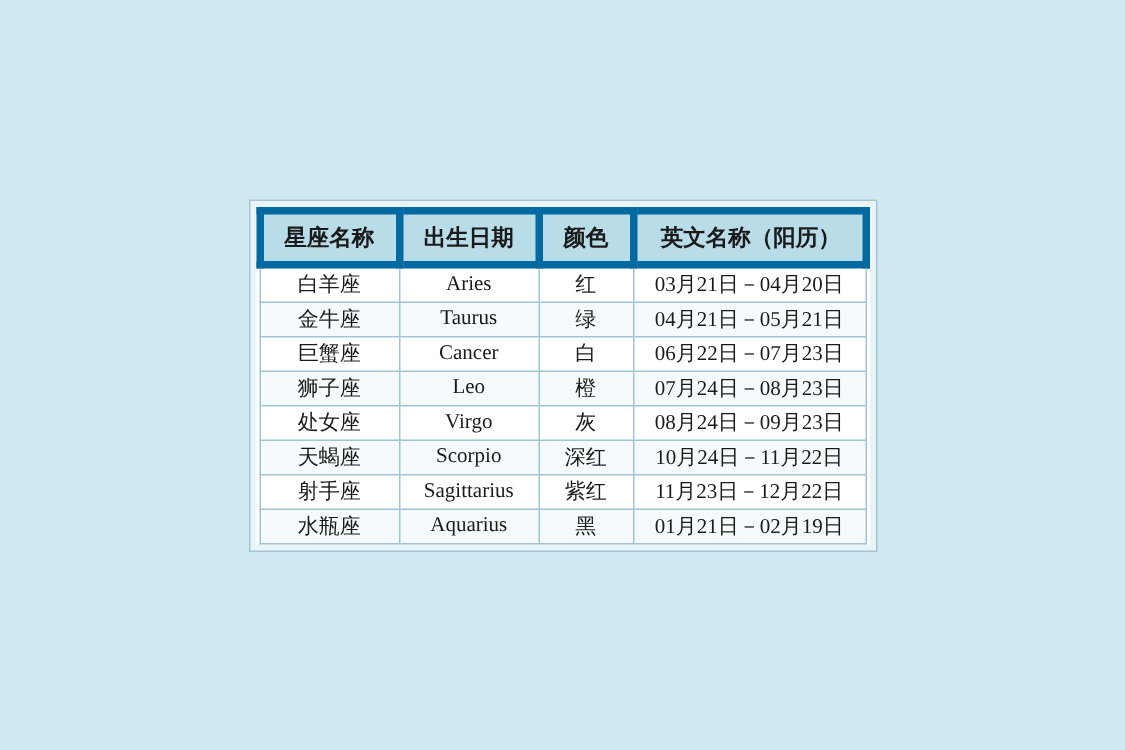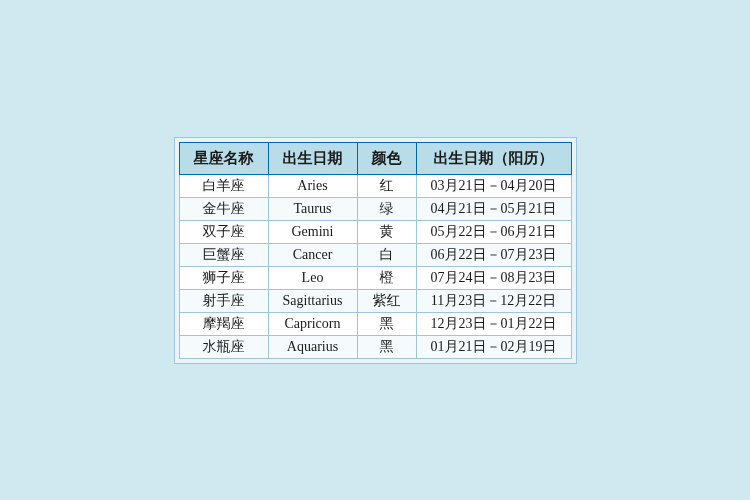--- a/index.html
+++ b/index.html
@@ -24,23 +24,23 @@
       padding: 4px;
     }
 
     table {
       border-collapse: collapse;
       background-color: #ffffff;
     }
 
     th {
       background-color: #b8dce8;
-      border: 1px solid #0369a1;
+      border: 5px solid #0369a1;
       padding: 6px 14px;
-      text-align: center;
+      text-align: right;
       font-size: 15px;
       font-weight: bold;
       color: #1a1a1a;
     }
 
     td {
       border: 1px solid #a0c4d8;
       padding: 2px 14px;
       text-align: center;
       font-size: 14px;
@@ -55,65 +55,65 @@
 </head>
 <body>
 
 <div class="table-container">
   <table>
     <thead>
       <tr>
       <th>星座名称</th>
           <th>出生日期</th>
           <th>颜色</th>
-          <th>出生日期（阳历）</th>
+          <th>英文名称（阳历）</th>
         </tr>
     </thead>
     <tbody id="table-body">
     <tr>
           <td>白羊座</td>
           <td>Aries</td>
           <td>红</td>
           <td>03月21日－04月20日</td>
         </tr>
         <tr>
           <td>金牛座</td>
           <td>Taurus</td>
           <td>绿</td>
           <td>04月21日－05月21日</td>
         </tr>
         <tr>
-          <td>双子座</td>
-          <td>Gemini</td>
-          <td>黄</td>
-          <td>05月22日－06月21日</td>
-        </tr>
-        <tr>
           <td>巨蟹座</td>
           <td>Cancer</td>
           <td>白</td>
           <td>06月22日－07月23日</td>
         </tr>
         <tr>
           <td>狮子座</td>
           <td>Leo</td>
           <td>橙</td>
           <td>07月24日－08月23日</td>
         </tr>
         <tr>
+          <td>处女座</td>
+          <td>Virgo</td>
+          <td>灰</td>
+          <td>08月24日－09月23日</td>
+        </tr>
+        <tr>
+          <td>天蝎座</td>
+          <td>Scorpio</td>
+          <td>深红</td>
+          <td>10月24日－11月22日</td>
+        </tr>
+        <tr>
           <td>射手座</td>
           <td>Sagittarius</td>
           <td>紫红</td>
           <td>11月23日－12月22日</td>
-        </tr>
-        <tr>
-          <td>摩羯座</td>
-          <td>Capricorn</td>
-          <td>黑</td>
-          <td>12月23日－01月22日</td>
         </tr>
         <tr>
           <td>水瓶座</td>
           <td>Aquarius</td>
           <td>黑</td>
           <td>01月21日－02月19日</td>
         </tr>
       </tbody>
   </table>
 </div>

